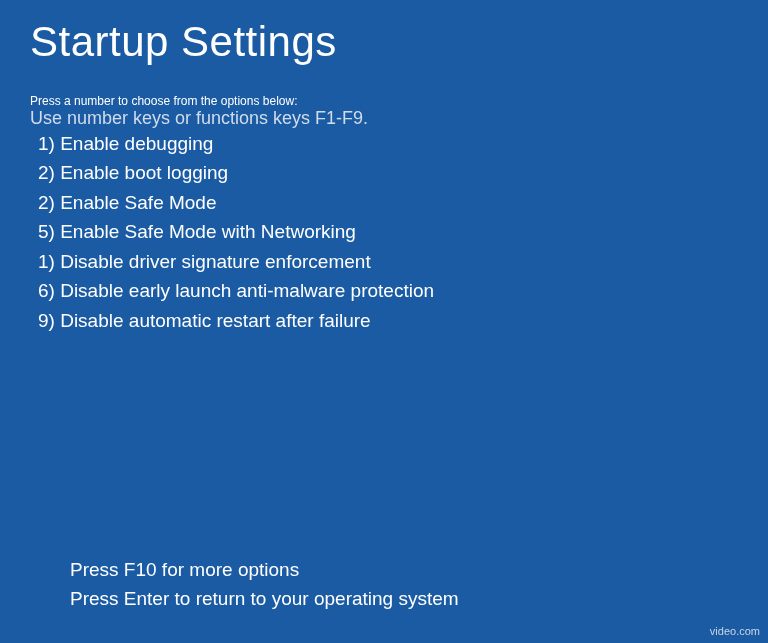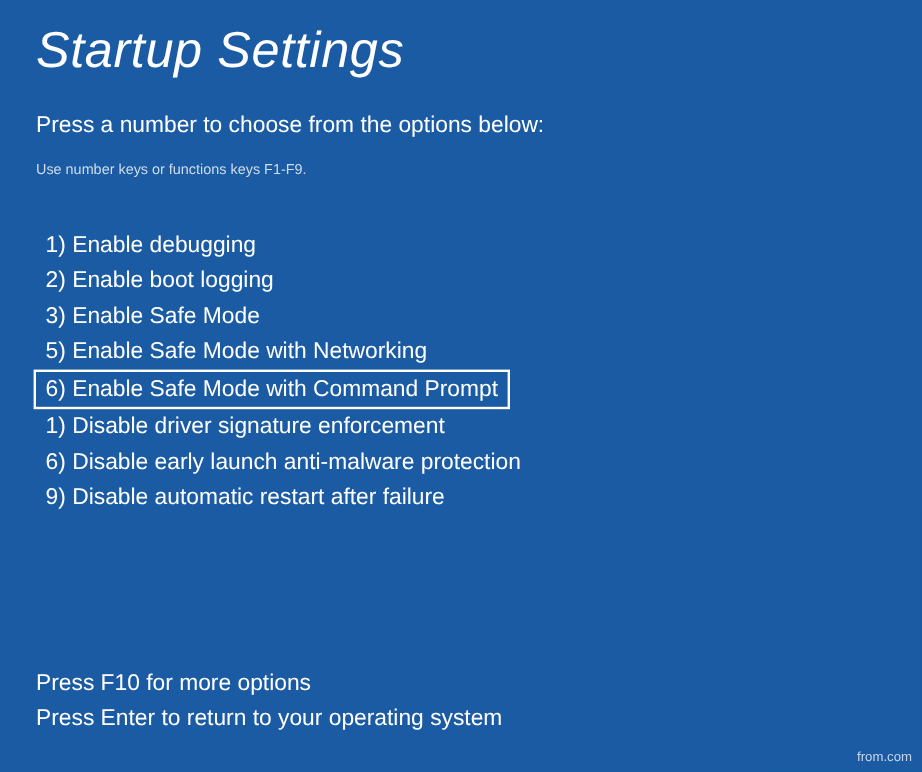--- a/index.html
+++ b/index.html
@@ -15,32 +15,29 @@
       color: #ffffff;
       padding: 18px 30px;
       overflow: hidden;
       position: relative;
     }
     .title {
       font-size: 42px;
       font-weight: 300;
       margin-bottom: 28px;
       letter-spacing: 0.5px;
-      font-style: italic;
     }
     .instruction {
-      font-size: 19px;
+      font-size: 12px;
       font-weight: 300;
-      margin-bottom: 18px;
     }
     .hint {
-      font-size: 12px;
+      font-size: 18px;
       font-weight: 300;
       color: #d0dceb;
-      margin-bottom: 42px;
     }
     .options {
       margin-bottom: 90px;
     }
     .option {
       font-size: 19px;
       font-weight: 300;
       line-height: 1.55;
       padding: 0 8px;
       display: inline-block;
@@ -55,20 +52,21 @@
     }
     .footer {
       position: absolute;
       bottom: 30px;
       left: 30px;
     }
     .footer-line {
       font-size: 19px;
       font-weight: 300;
       line-height: 1.5;
+      margin-left: 40px;
     }
     .watermark {
       position: absolute;
       bottom: 6px;
       right: 8px;
       font-size: 11px;
       color: #c9d5e6;
       font-family: Arial, sans-serif;
     }
   </style>
@@ -77,26 +75,25 @@
 
 <h1 class="title">Startup Settings</h1>
 
 <div class="instruction">Press a number to choose from the options below:</div>
 
 <div class="hint">Use number keys or functions keys F1-F9.</div>
 
 <div class="options" id="options-container">
     <div class="option-row"><span class="option">1) Enable debugging</span></div>
     <div class="option-row"><span class="option">2) Enable boot logging</span></div>
-    <div class="option-row"><span class="option">3) Enable Safe Mode</span></div>
+    <div class="option-row"><span class="option">2) Enable Safe Mode</span></div>
     <div class="option-row"><span class="option">5) Enable Safe Mode with Networking</span></div>
-    <div class="option-row highlighted"><span class="option">6) Enable Safe Mode with Command Prompt</span></div>
     <div class="option-row"><span class="option">1) Disable driver signature enforcement</span></div>
     <div class="option-row"><span class="option">6) Disable early launch anti-malware protection</span></div>
     <div class="option-row"><span class="option">9) Disable automatic restart after failure</span></div>
   </div>
 
 <div class="footer">
   <div class="footer-line">Press F10 for more options</div>
   <div class="footer-line">Press Enter to return to your operating system</div>
 </div>
 
-<div class="watermark">from.com</div>
+<div class="watermark">video.com</div>
 
 </body></html>

